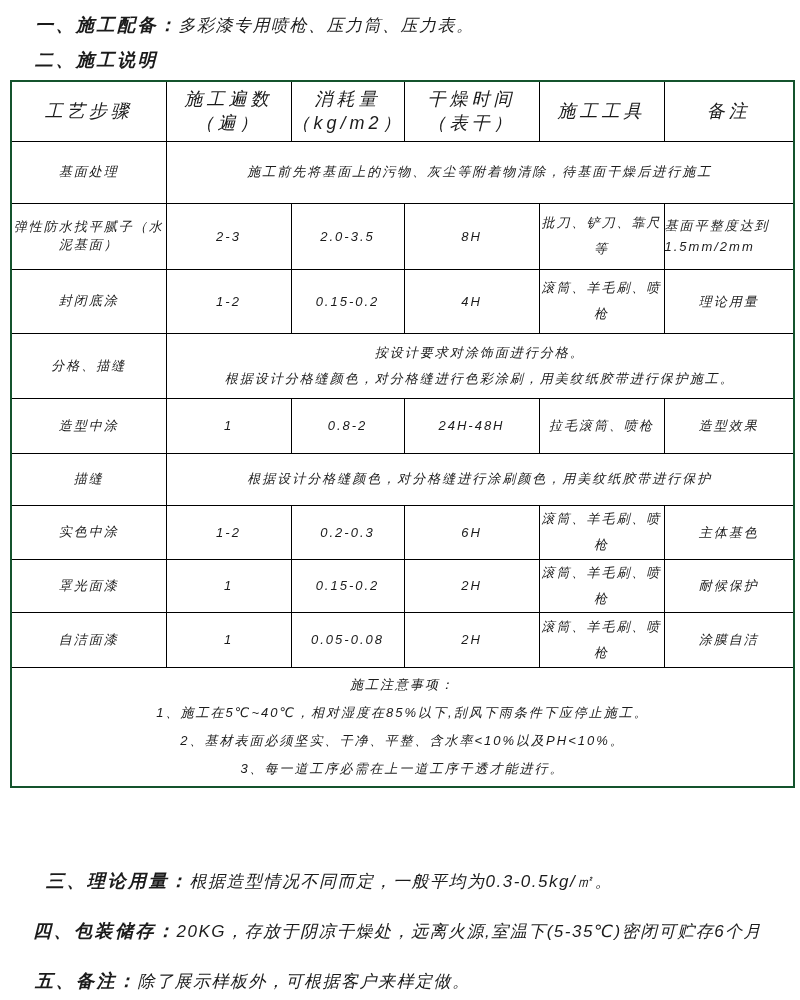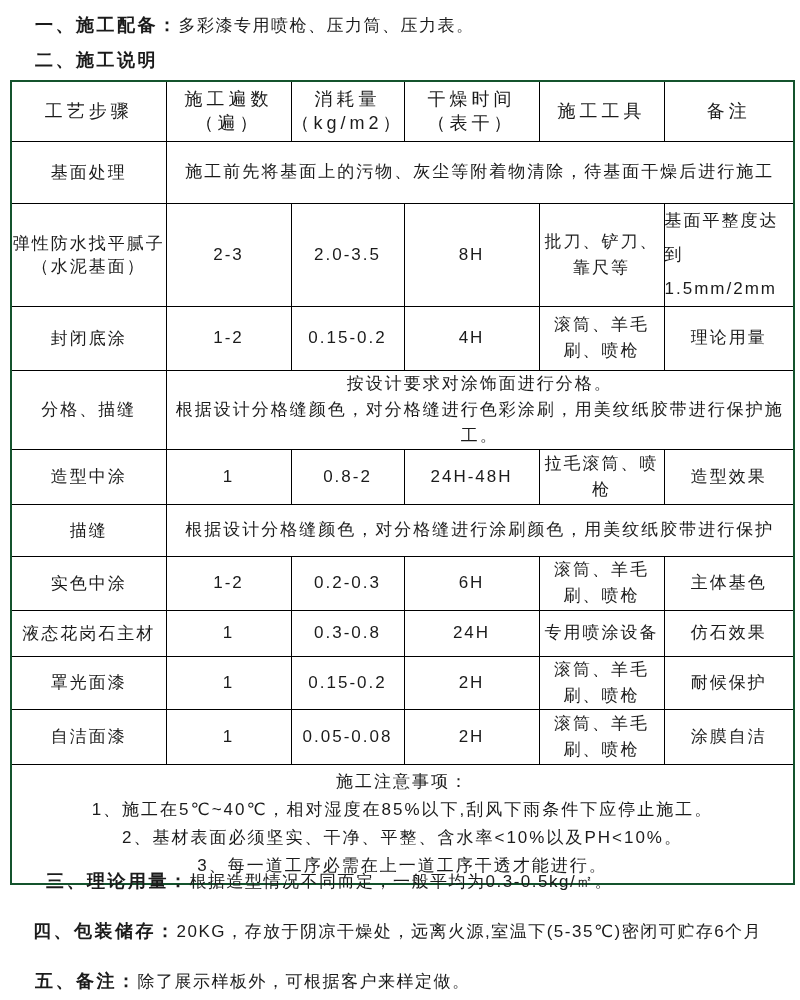--- a/index.html
+++ b/index.html
@@ -1,56 +1,56 @@
 <!DOCTYPE html>
 <html><head>
 <meta charset="utf-8">
 <style>
   html,body{margin:0;padding:0;}
   body{
     width:800px;height:1000px;background:#ffffff;overflow:hidden;
     font-family:"Liberation Sans","DejaVu Sans",sans-serif;
     color:#1b1b1b;
   }
-  .page{position:relative;width:800px;height:1000px;}
+  .page{position:relative;width:800px;height:1000px;font-style:italic;}
   .sec{white-space:nowrap;font-size:17px;letter-spacing:1.5px;line-height:24px;}
   .sec .lbl{font-weight:700;font-size:18px;letter-spacing:2.5px;}
   #sec1{position:absolute;left:35px;top:13px;}
   #sec2{position:absolute;left:35px;top:48px;}
   #sec3{position:absolute;left:46px;top:869px;}
   #sec4{position:absolute;left:33px;top:919px;}
   #sec5{position:absolute;left:35px;top:969px;}
 
   table.ct{
     position:absolute;left:10px;top:80px;
     border-collapse:collapse;table-layout:fixed;width:783px;
     border:2px solid #14532d;
   }
   table.ct td,table.ct th{
     border:1px solid #000;
     font-weight:400;
-    font-size:17px;
+    font-size:13px;
     text-align:center;
     vertical-align:middle;
     padding:0;
     letter-spacing:2px;
     overflow:hidden;
   }
   th .h2l{line-height:24px;}
   table.ct th{letter-spacing:4px;font-size:18px;}
   td.step{letter-spacing:3.5px;font-size:17px;padding:0 2px;}
   td.span-cell{
     text-align:left;padding-left:9px;padding-right:2px;
     letter-spacing:1px;line-height:26px;
   }
   td.tools{
     text-align:left;padding-left:12px;padding-right:4px;
     letter-spacing:1px;line-height:26px;
   }
-  td.remark{letter-spacing:1px;padding:0 5px;line-height:34px;margin-top:16px;}
+  td.remark{letter-spacing:1px;padding:0 5px;line-height:21px;margin-top:16px;}
   td.remark.ta-left{text-align:left;}
   td.notes-cell{
     text-align:left;vertical-align:top;
     padding:5px 12px 0 12px;line-height:28px;letter-spacing:1.5px;
   }
   tr.h-head{height:60px;}
   tr.r1{height:62px;} tr.r2{height:66px;} tr.r3{height:64px;}
   tr.r4{height:65px;} tr.r5{height:55px;} tr.r6{height:52px;}
   tr.r7{height:54px;} tr.r8{height:46px;} tr.r9{height:53px;}
   tr.r10{height:55px;} tr.r-notes{height:120px;}
@@ -149,28 +149,20 @@
 
     <tr class="r7">
       <td class="step">实色中涂</td>
       <td>1-2</td>
       <td>0.2-0.3</td>
       <td>6H</td>
       <td class="tools">滚筒、羊毛刷、喷枪</td>
       <td class="remark">主体基色</td>
     </tr>
 
-    <tr class="r8">
-      <td class="step">液态花岗石主材</td>
-      <td>1</td>
-      <td>0.3-0.8</td>
-      <td>24H</td>
-      <td class="tools">专用喷涂设备</td>
-      <td class="remark">仿石效果</td>
-    </tr>
 
     <tr class="r9">
       <td class="step">罩光面漆</td>
       <td>1</td>
       <td>0.15-0.2</td>
       <td>2H</td>
       <td class="tools">滚筒、羊毛刷、喷枪</td>
       <td class="remark">耐候保护</td>
     </tr>
 

